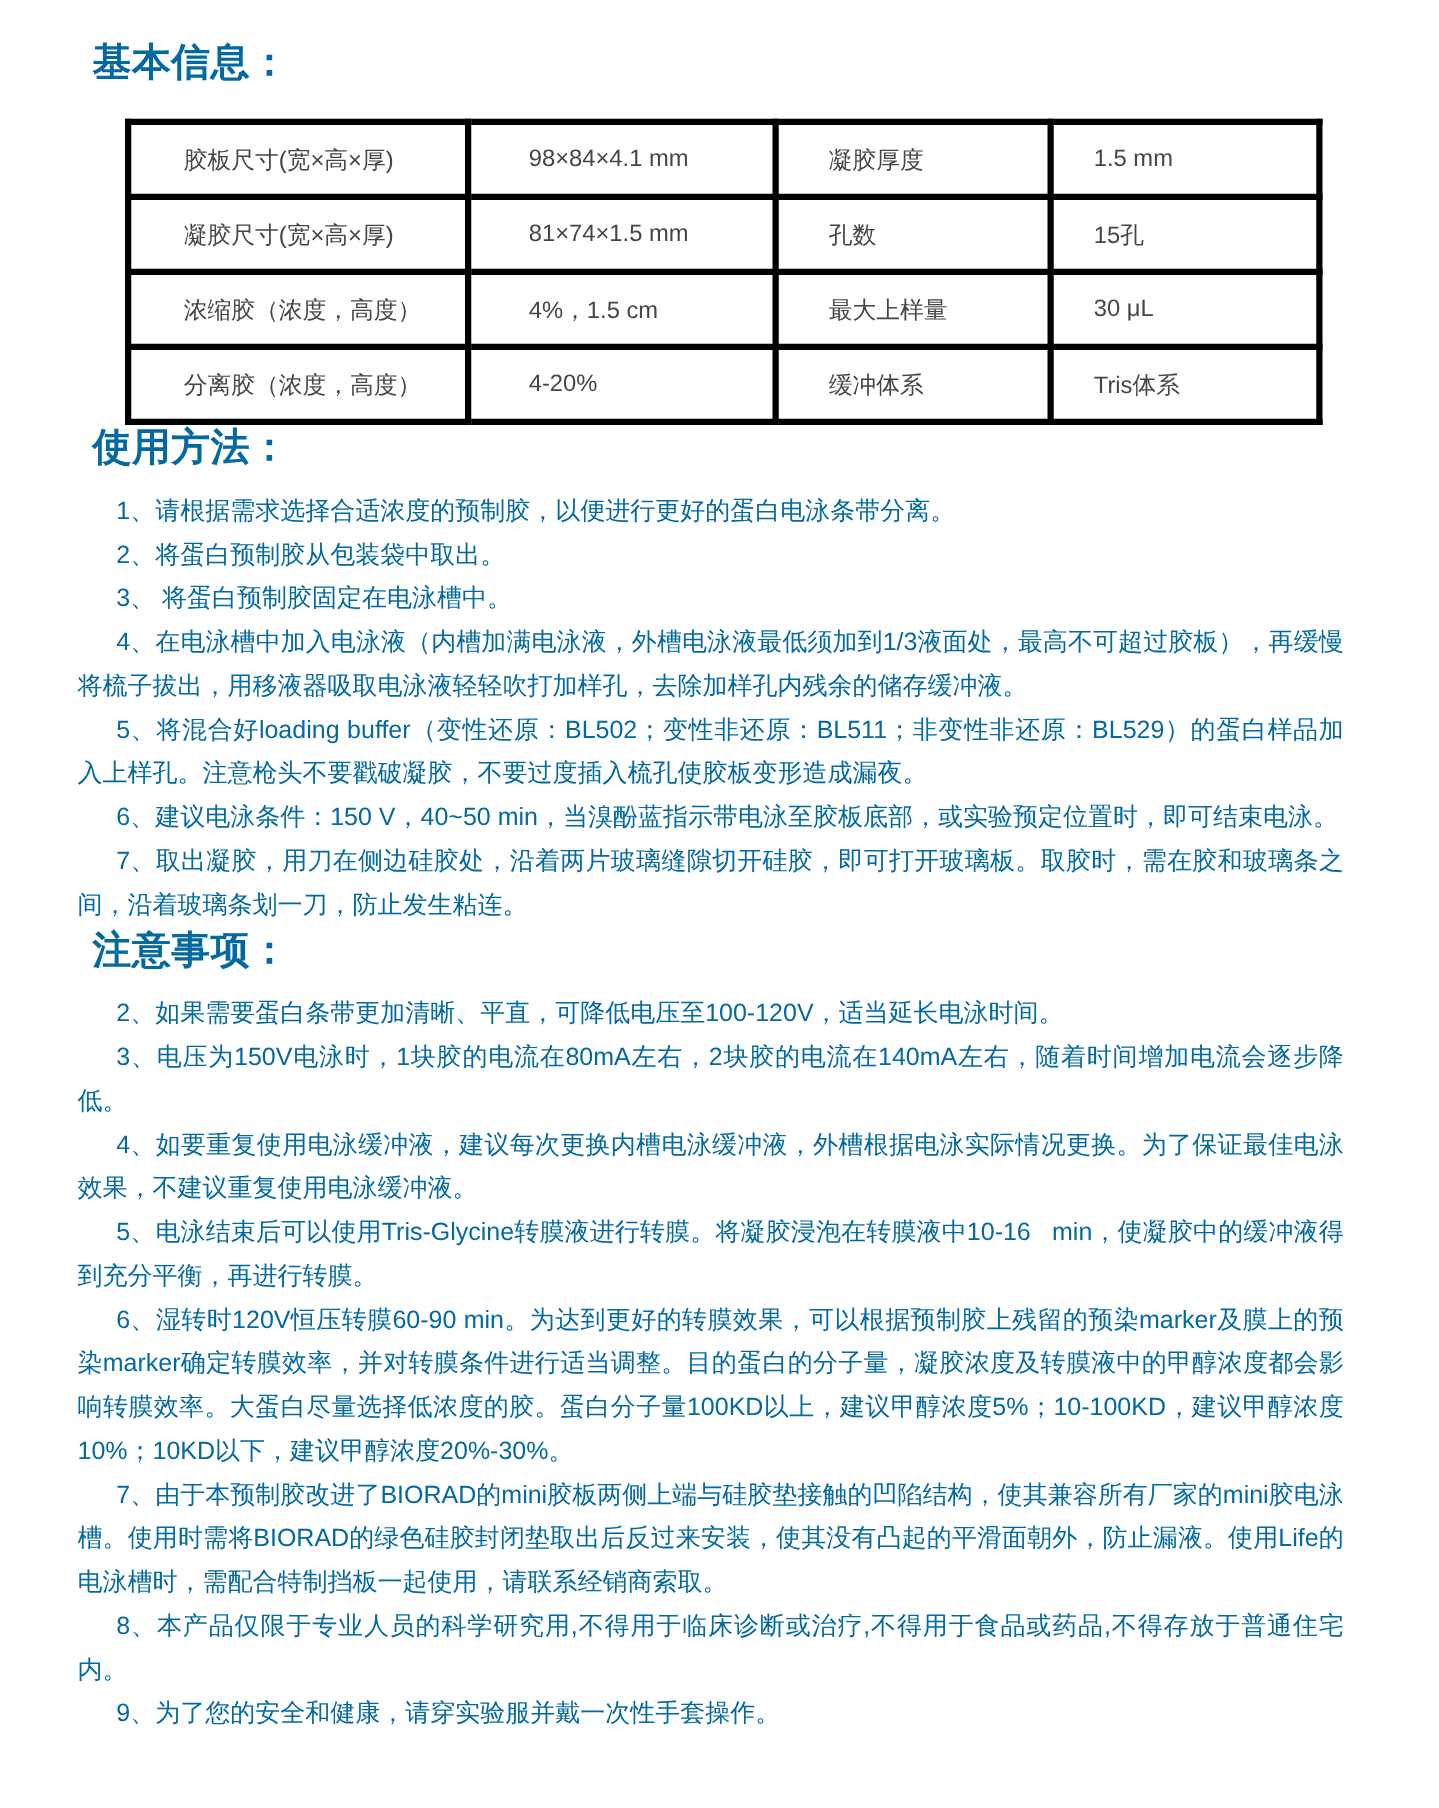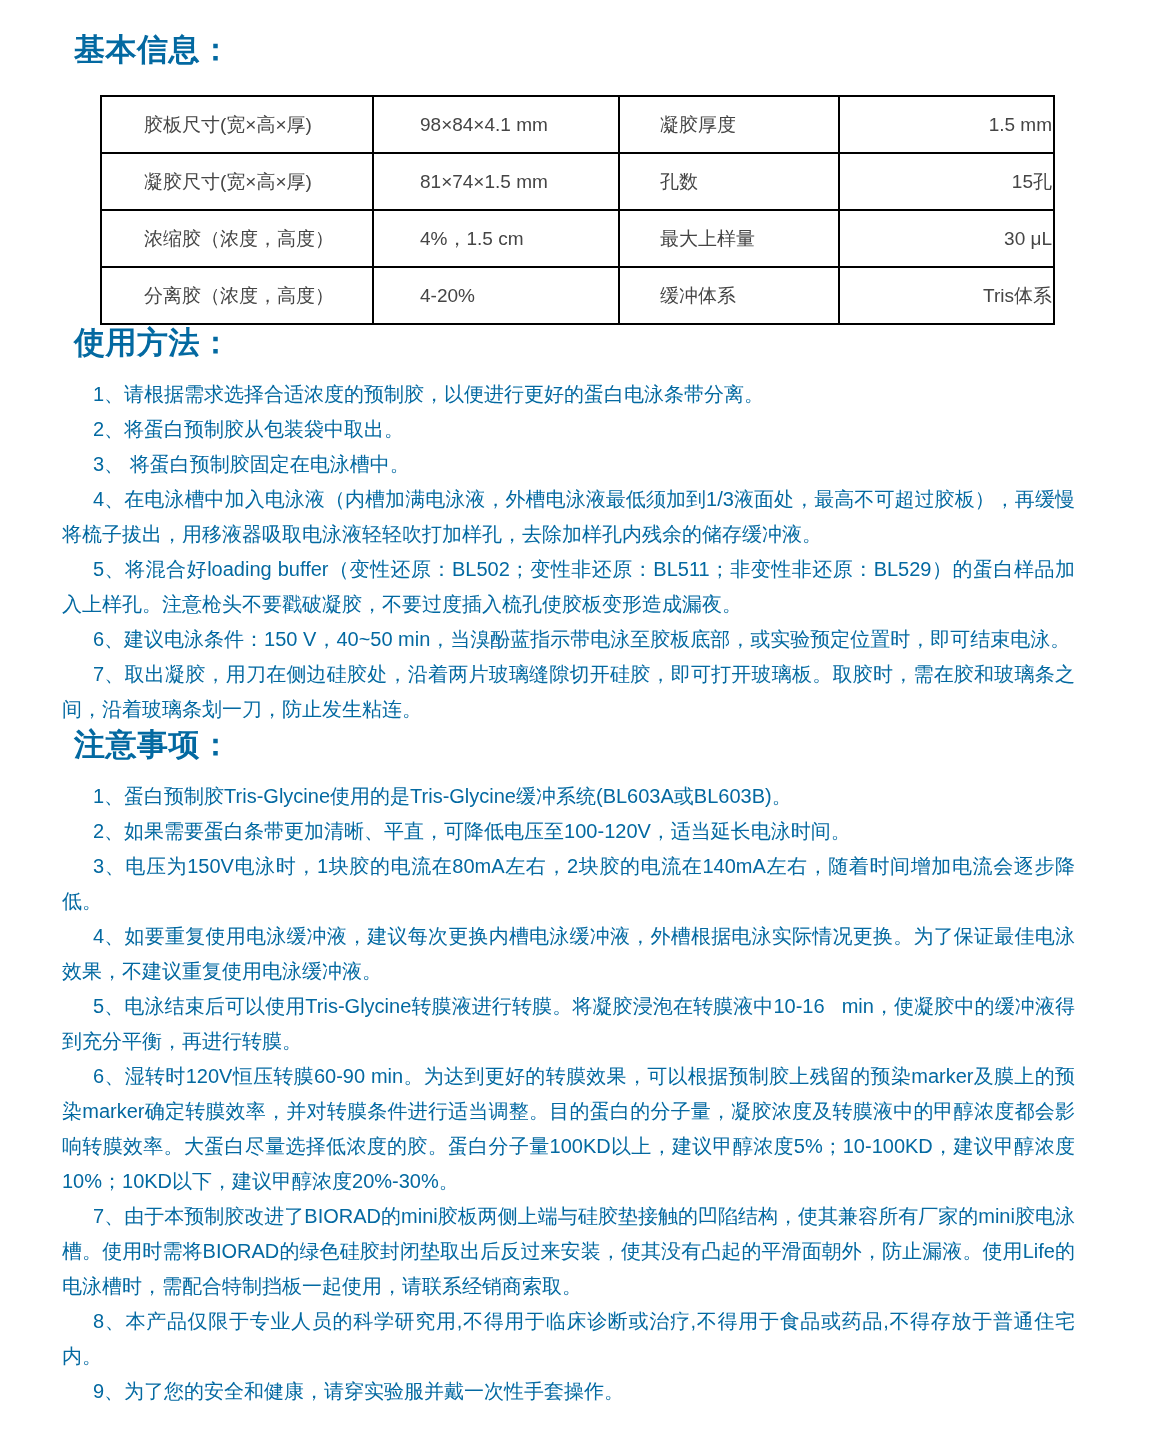--- a/index.html
+++ b/index.html
@@ -26,32 +26,32 @@
   }
   .sec-usage { margin-top: 60px; }
   .sec-notes { margin-top: 54px; }
   table.spec {
     border-collapse: collapse;
     table-layout: fixed;
     width: 953px;
     margin: 27px 0 0 38px;
   }
   table.spec td {
-    border: 2px solid #000000;
+    border: 5px solid #000000;
     height: 53px;
     font-size: 19px;
     color: #454545;
     vertical-align: middle;
     overflow: hidden;
     white-space: nowrap;
   }
   td.c0 { padding-left: 42px; }
   td.c1 { padding-left: 46px; }
   td.c2 { padding-left: 40px; }
-  td.c3 { padding-left: 32px; text-align: right; }
+  td.c3 { padding-left: 32px; }
   .para-list { margin-top: 16px; }
   .para {
     margin: 0;
     font-size: 20px;
     line-height: 35px;
     text-indent: 31px;
     color: #0369a1;
     white-space: pre-wrap;
     text-align: justify;
   }
@@ -106,21 +106,20 @@
       <p class="para">3、 将蛋白预制胶固定在电泳槽中。</p>
       <p class="para">4、在电泳槽中加入电泳液（内槽加满电泳液，外槽电泳液最低须加到1/3液面处，最高不可超过胶板），再缓慢将梳子拔出，用移液器吸取电泳液轻轻吹打加样孔，去除加样孔内残余的储存缓冲液。</p>
       <p class="para">5、将混合好loading buffer（变性还原：BL502；变性非还原：BL511；非变性非还原：BL529）的蛋白样品加入上样孔。注意枪头不要戳破凝胶，不要过度插入梳孔使胶板变形造成漏夜。</p>
       <p class="para">6、建议电泳条件：150 V，40~50 min，当溴酚蓝指示带电泳至胶板底部，或实验预定位置时，即可结束电泳。</p>
       <p class="para">7、取出凝胶，用刀在侧边硅胶处，沿着两片玻璃缝隙切开硅胶，即可打开玻璃板。取胶时，需在胶和玻璃条之间，沿着玻璃条划一刀，防止发生粘连。</p>
     </div>
 
   <h2 class="sec sec-notes">注意事项：</h2>
 
   <div class="para-list">
-      <p class="para">1、蛋白预制胶Tris-Glycine使用的是Tris-Glycine缓冲系统(BL603A或BL603B)。</p>
       <p class="para">2、如果需要蛋白条带更加清晰、平直，可降低电压至100-120V，适当延长电泳时间。</p>
       <p class="para">3、电压为150V电泳时，1块胶的电流在80mA左右，2块胶的电流在140mA左右，随着时间增加电流会逐步降低。</p>
       <p class="para">4、如要重复使用电泳缓冲液，建议每次更换内槽电泳缓冲液，外槽根据电泳实际情况更换。为了保证最佳电泳效果，不建议重复使用电泳缓冲液。</p>
       <p class="para">5、电泳结束后可以使用Tris-Glycine转膜液进行转膜。将凝胶浸泡在转膜液中10-16   min，使凝胶中的缓冲液得到充分平衡，再进行转膜。</p>
       <p class="para">6、湿转时120V恒压转膜60-90 min。为达到更好的转膜效果，可以根据预制胶上残留的预染marker及膜上的预染marker确定转膜效率，并对转膜条件进行适当调整。目的蛋白的分子量，凝胶浓度及转膜液中的甲醇浓度都会影响转膜效率。大蛋白尽量选择低浓度的胶。蛋白分子量100KD以上，建议甲醇浓度5%；10-100KD，建议甲醇浓度10%；10KD以下，建议甲醇浓度20%-30%。</p>
       <p class="para">7、由于本预制胶改进了BIORAD的mini胶板两侧上端与硅胶垫接触的凹陷结构，使其兼容所有厂家的mini胶电泳槽。使用时需将BIORAD的绿色硅胶封闭垫取出后反过来安装，使其没有凸起的平滑面朝外，防止漏液。使用Life的电泳槽时，需配合特制挡板一起使用，请联系经销商索取。</p>
       <p class="para">8、本产品仅限于专业人员的科学研究用,不得用于临床诊断或治疗,不得用于食品或药品,不得存放于普通住宅内。</p>
       <p class="para">9、为了您的安全和健康，请穿实验服并戴一次性手套操作。</p>
     </div>
 

